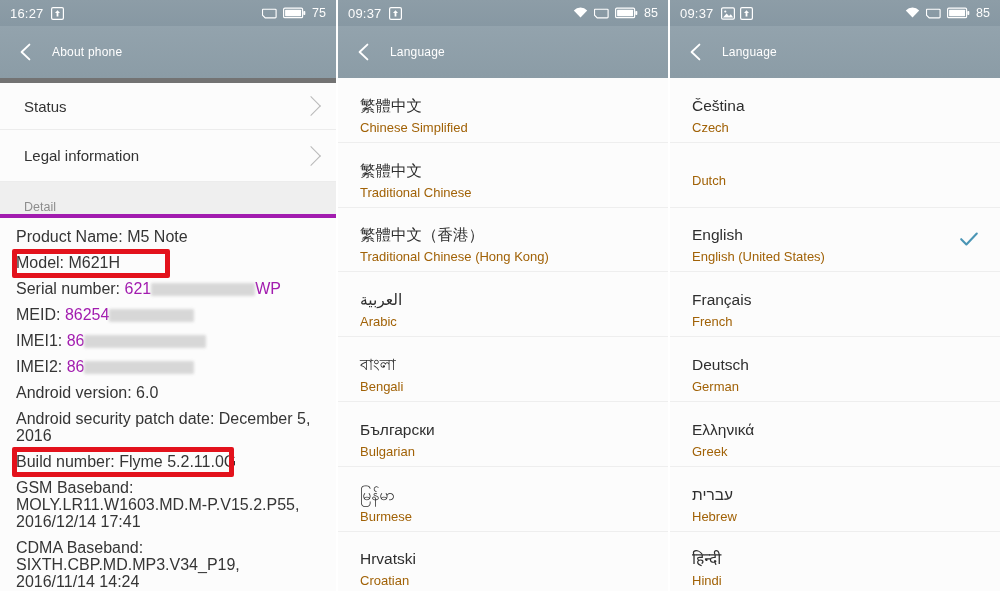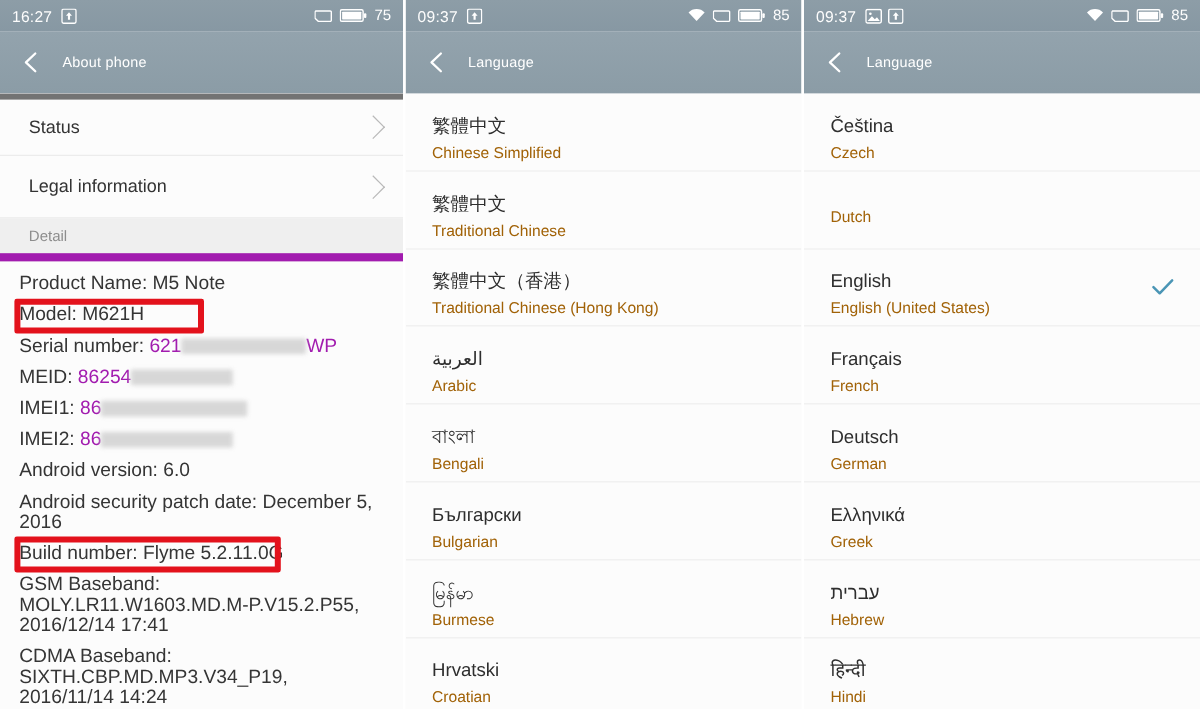--- a/index.html
+++ b/index.html
@@ -109,24 +109,24 @@
     width: 13px;
     height: 13px;
     border-top: 1.6px solid #b9b9b9;
     border-right: 1.6px solid #b9b9b9;
     transform: rotate(45deg);
   }
   .section-band {
     height: 36px;
     background: #efefef;
     display: flex;
-    align-items: center;
+    align-items: flex-end;
     padding-left: 24px;
     box-sizing: border-box;
-    border-bottom: 7px solid #a21caf;
+    border-bottom: 4px solid #a21caf;
   }
   .section-band-label {
     font-size: 12.5px;
     color: #8d8d8d;
   }
   .detail-list {
     padding: 10px 0 0 0;
     background: #fcfcfc;
   }
   .detail-item {

